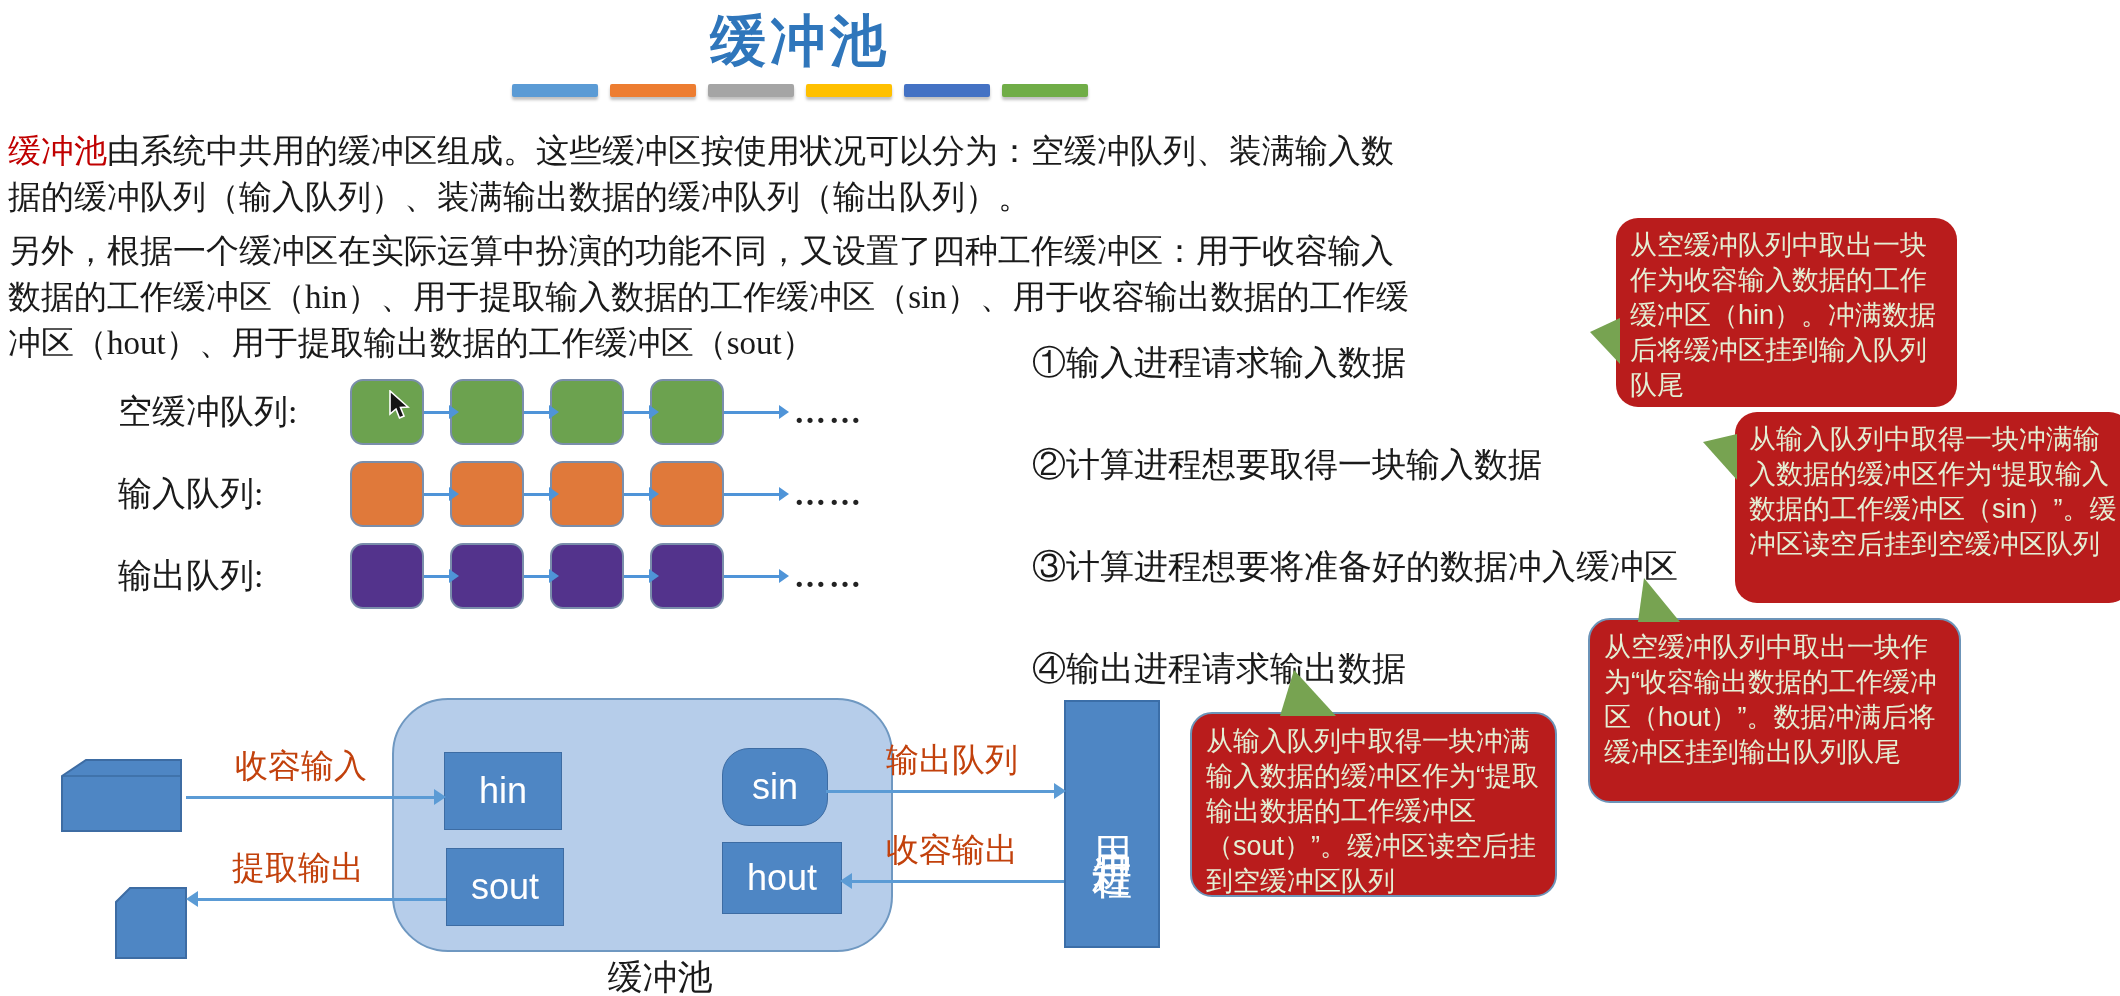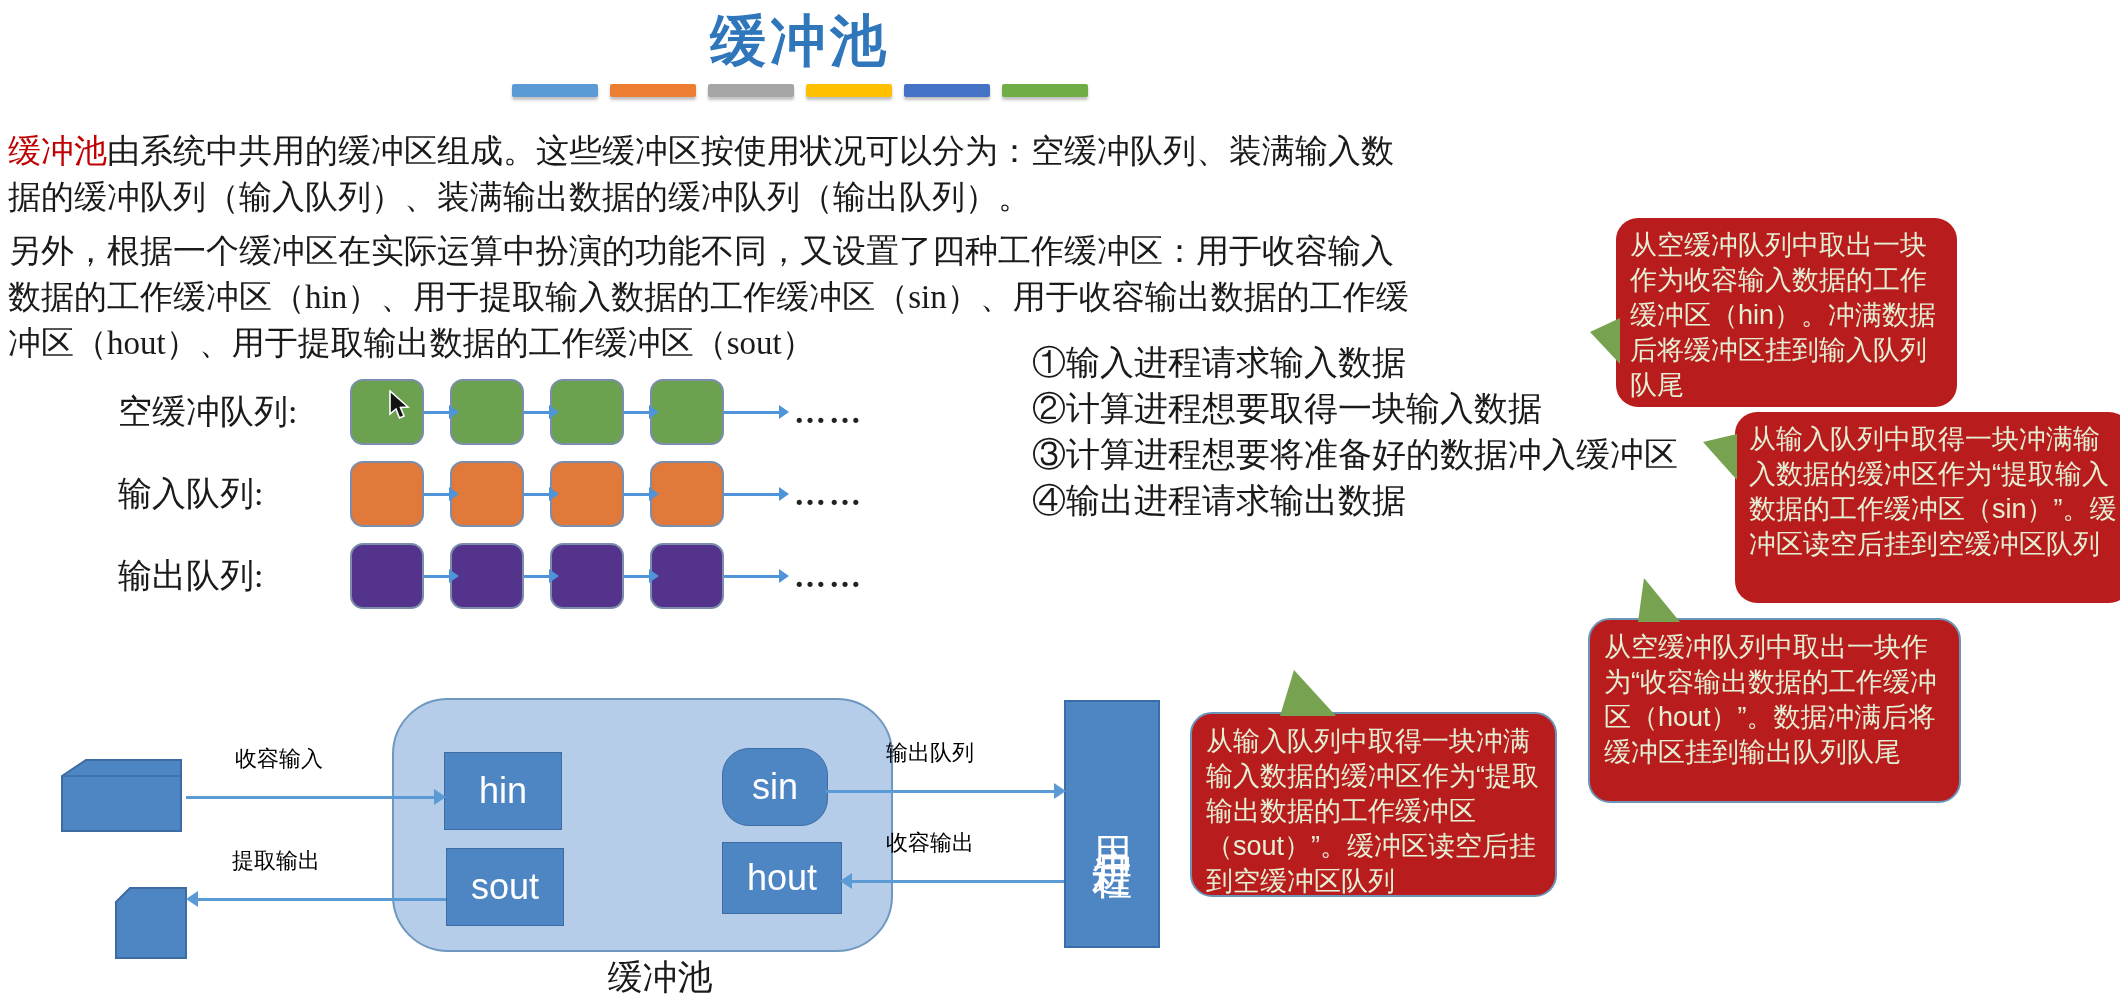--- a/index.html
+++ b/index.html
@@ -20,21 +20,21 @@
   .qrow{position:absolute;left:118px;height:68px;display:flex;align-items:center;}
   .q-label{width:232px;font-size:34px;white-space:nowrap;}
   .qbox{width:74px;height:66px;border-radius:13px;border:2px solid #7a8eab;box-sizing:border-box;}
   .qarrow{position:relative;width:26px;height:3px;background:#4f94d8;margin:0 0;}
   .qarrow::after{content:"";position:absolute;right:-9px;top:-6px;border-left:10px solid #4f94d8;
                  border-top:7px solid transparent;border-bottom:7px solid transparent;}
   .qarrow.long{width:56px;}
   .qdots{font-size:32px;font-weight:bold;color:#222;margin-left:14px;letter-spacing:3px;white-space:nowrap;}
 
   
-  .steps{position:absolute;left:1032px;top:340px;display:flex;flex-direction:column;}
+  .steps{position:absolute;left:1032px;top:340px;display:flex;flex-direction:column;gap:56px;}
   .step{font-size:34px;white-space:nowrap;}
 
   
   .callout{position:absolute;background:#b91c1c;border-radius:22px;color:#e4efd4;
            font-family:"Liberation Sans","DejaVu Sans",sans-serif;
            font-size:27px;line-height:35px;padding:10px 14px;box-sizing:border-box;}
   .callout.bordered{border:2px solid #6c94b8;}
   .tail{position:absolute;width:0;height:0;}
 
   
@@ -45,21 +45,21 @@
           display:flex;align-items:center;justify-content:center;}
   .userproc{position:absolute;left:1064px;top:700px;width:96px;height:248px;background:#4e86c4;
             border:2px solid #3b6ea8;box-sizing:border-box;color:#fff;font-size:40px;
             writing-mode:vertical-rl;text-orientation:upright;letter-spacing:10px;
             display:flex;align-items:center;justify-content:center;}
   .harrow{position:absolute;height:3px;background:#5b9bd5;}
   .harrow.right::after{content:"";position:absolute;right:-10px;top:-7px;
       border-left:12px solid #5b9bd5;border-top:8px solid transparent;border-bottom:8px solid transparent;}
   .harrow.left::before{content:"";position:absolute;left:-10px;top:-7px;
       border-right:12px solid #5b9bd5;border-top:8px solid transparent;border-bottom:8px solid transparent;}
-  .alabel{position:absolute;font-size:22px;white-space:nowrap;color:#000000;}
+  .alabel{position:absolute;font-size:33px;white-space:nowrap;color:#c2410c;}
   .poollabel{position:absolute;left:560px;top:954px;width:200px;text-align:center;font-size:35px;}
   .device{position:absolute;}
 </style>
 </head>
 <body>
 
 <div id="stage">
 
   <div class="title">缓冲池</div>
   <div class="bars">

